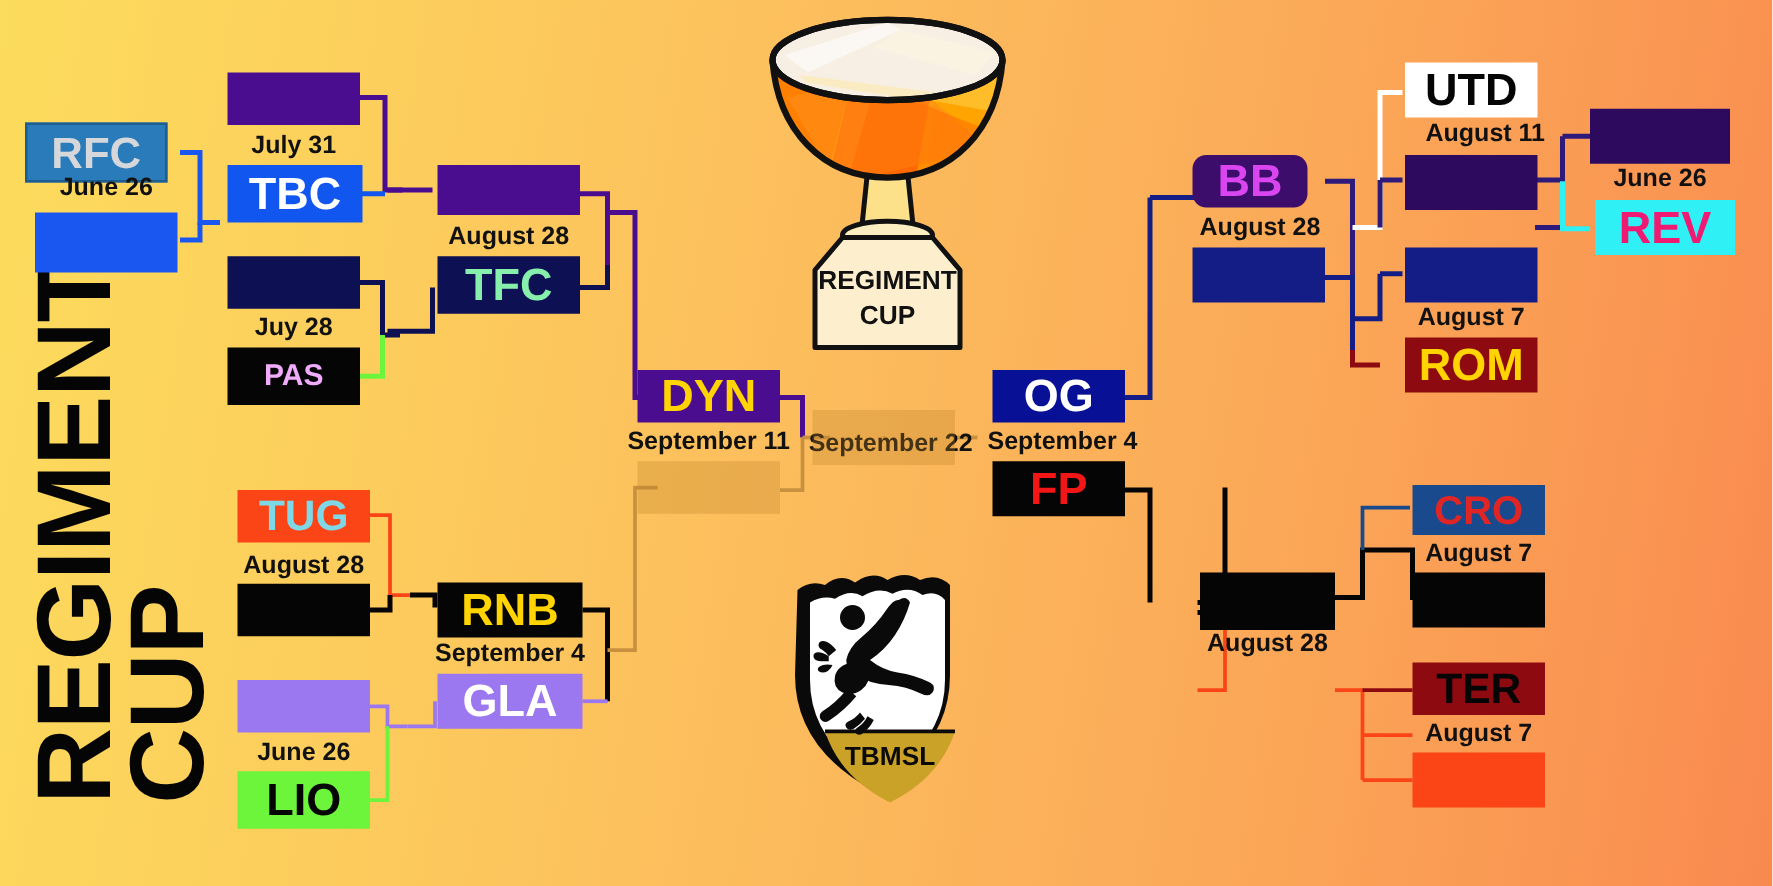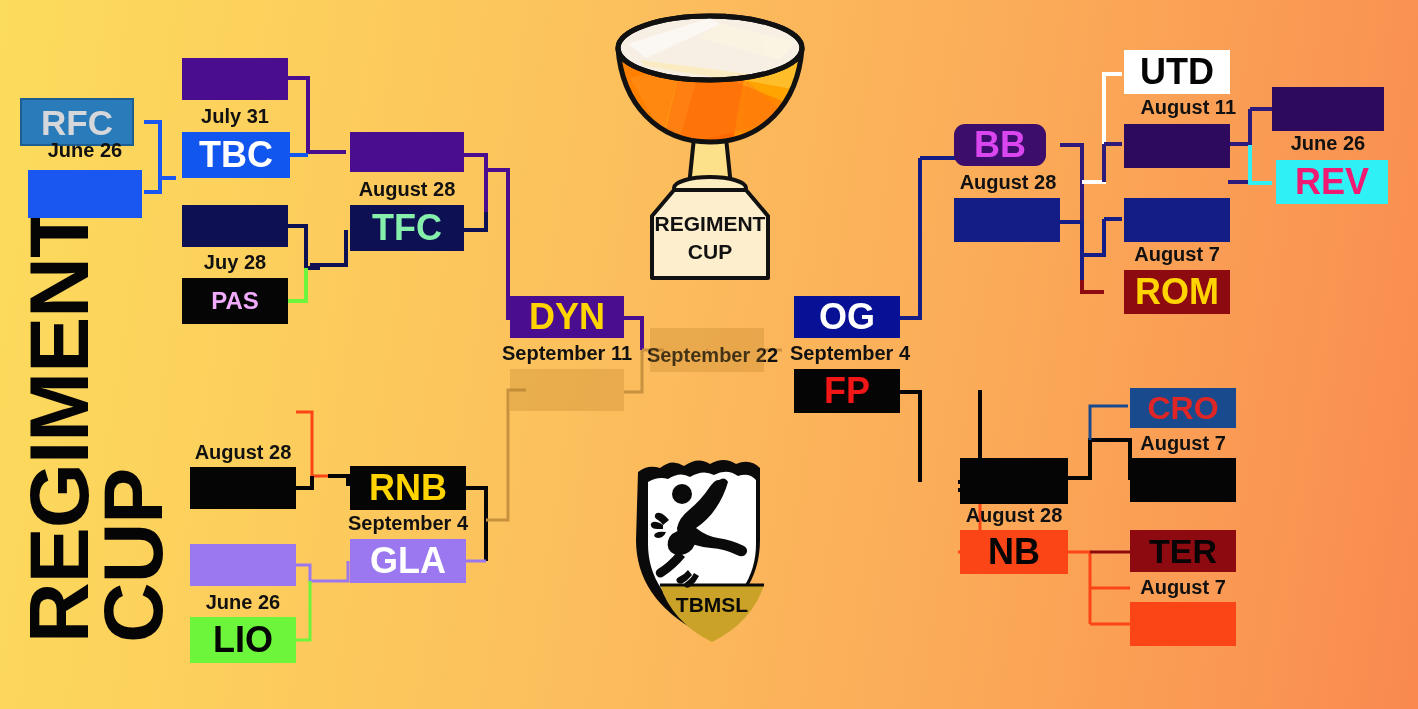--- a/index.html
+++ b/index.html
@@ -219,20 +219,23 @@
   </div>
 
   <div class="slot" style="left:350px;top:132px;width:114px;height:40px;font-size:30px;background:#4b0d8f;color:#fff;">
     <span></span>
   </div>
   <div class="date" style="left:350px;top:179px;width:114px;">August 28</div>
   <div class="slot" style="left:350px;top:205px;width:114px;height:46px;font-size:36px;background:#0d1053;color:#86efac;">
     <span>TFC</span>
   </div>
 
+  <div class="slot" style="left:190px;top:392px;width:106px;height:42px;font-size:34px;background:#fb4517;color:#7ed8e6;">
+    <span>TUG</span>
+  </div>
   <div class="date" style="left:185px;top:442px;width:116px;">August 28</div>
   <div class="slot" style="left:190px;top:467px;width:106px;height:42px;font-size:32px;background:#050505;color:#fff;">
     <span></span>
   </div>
 
   <div class="slot" style="left:190px;top:544px;width:106px;height:42px;font-size:32px;background:#9b77f0;color:#fff;">
     <span></span>
   </div>
   <div class="date" style="left:190px;top:592px;width:106px;">June 26</div>
   <div class="slot" style="left:190px;top:617px;width:106px;height:46px;font-size:36px;background:#6cf53a;color:#050505;">
@@ -300,23 +303,20 @@
   </div>
   <div class="date" style="left:1272px;top:133px;width:112px;">June 26</div>
   <div class="slot" style="left:1276px;top:160px;width:112px;height:44px;font-size:36px;background:#2ff0f5;color:#f01a72;">
     <span>REV</span>
   </div>
 
   <div class="slot" style="left:960px;top:458px;width:108px;height:46px;font-size:32px;background:#050505;color:#fff;">
     <span></span>
   </div>
   <div class="date" style="left:956px;top:505px;width:116px;">August 28</div>
-  <div class="slot" style="left:960px;top:530px;width:108px;height:44px;font-size:36px;background:#fb4517;color:#050505;">
-    <span>NB</span>
-  </div>
 
   <div class="slot" style="left:1130px;top:388px;width:106px;height:40px;font-size:32px;background:#1a4a8e;color:#e02525;">
     <span>CRO</span>
   </div>
   <div class="date" style="left:1130px;top:433px;width:106px;">August 7</div>
   <div class="slot" style="left:1130px;top:458px;width:106px;height:44px;font-size:32px;background:#050505;color:#fff;">
     <span></span>
   </div>
 
   <div class="slot" style="left:1130px;top:530px;width:106px;height:42px;font-size:34px;background:#8d0a11;color:#050505;">

